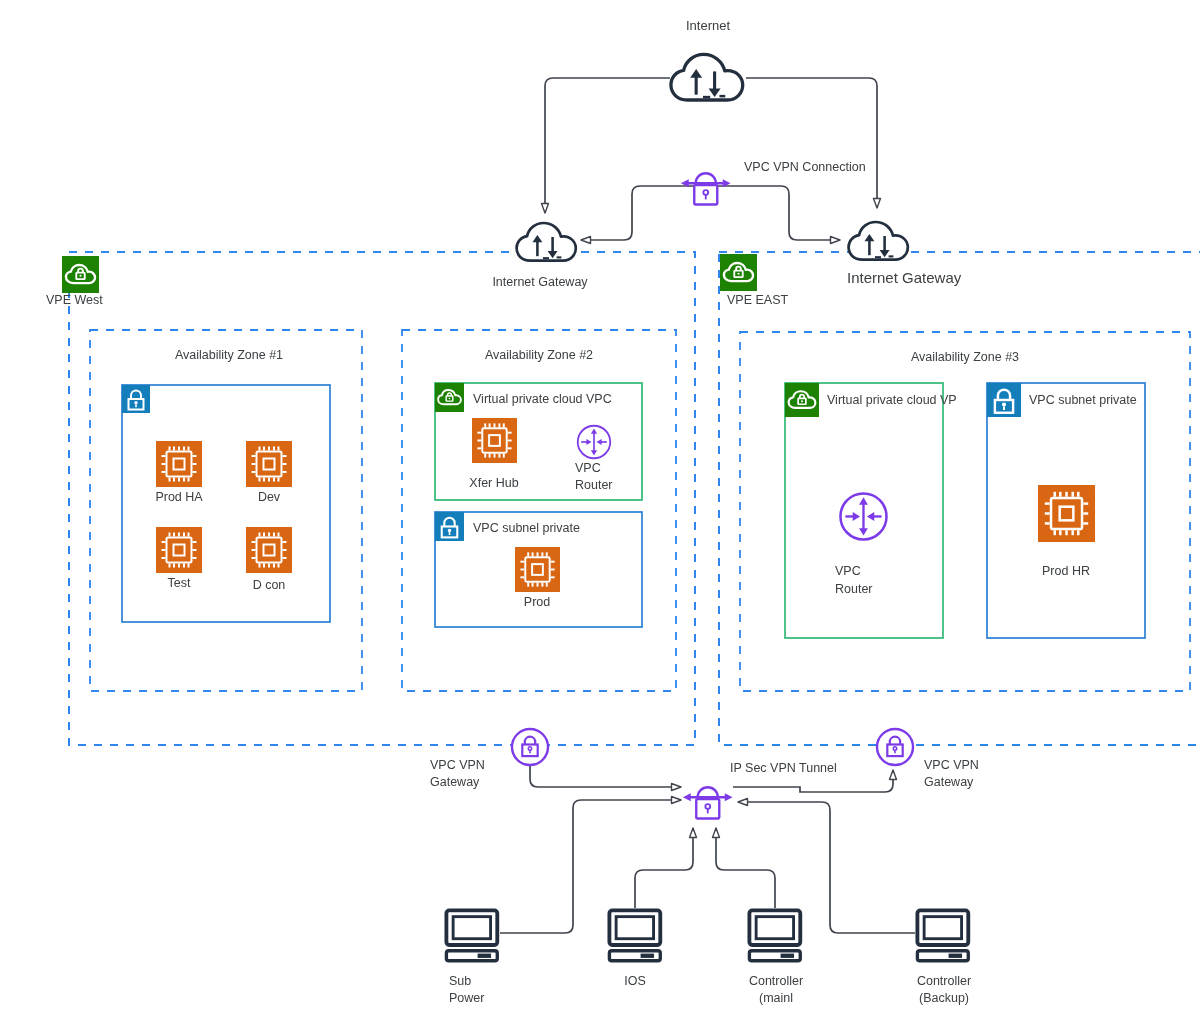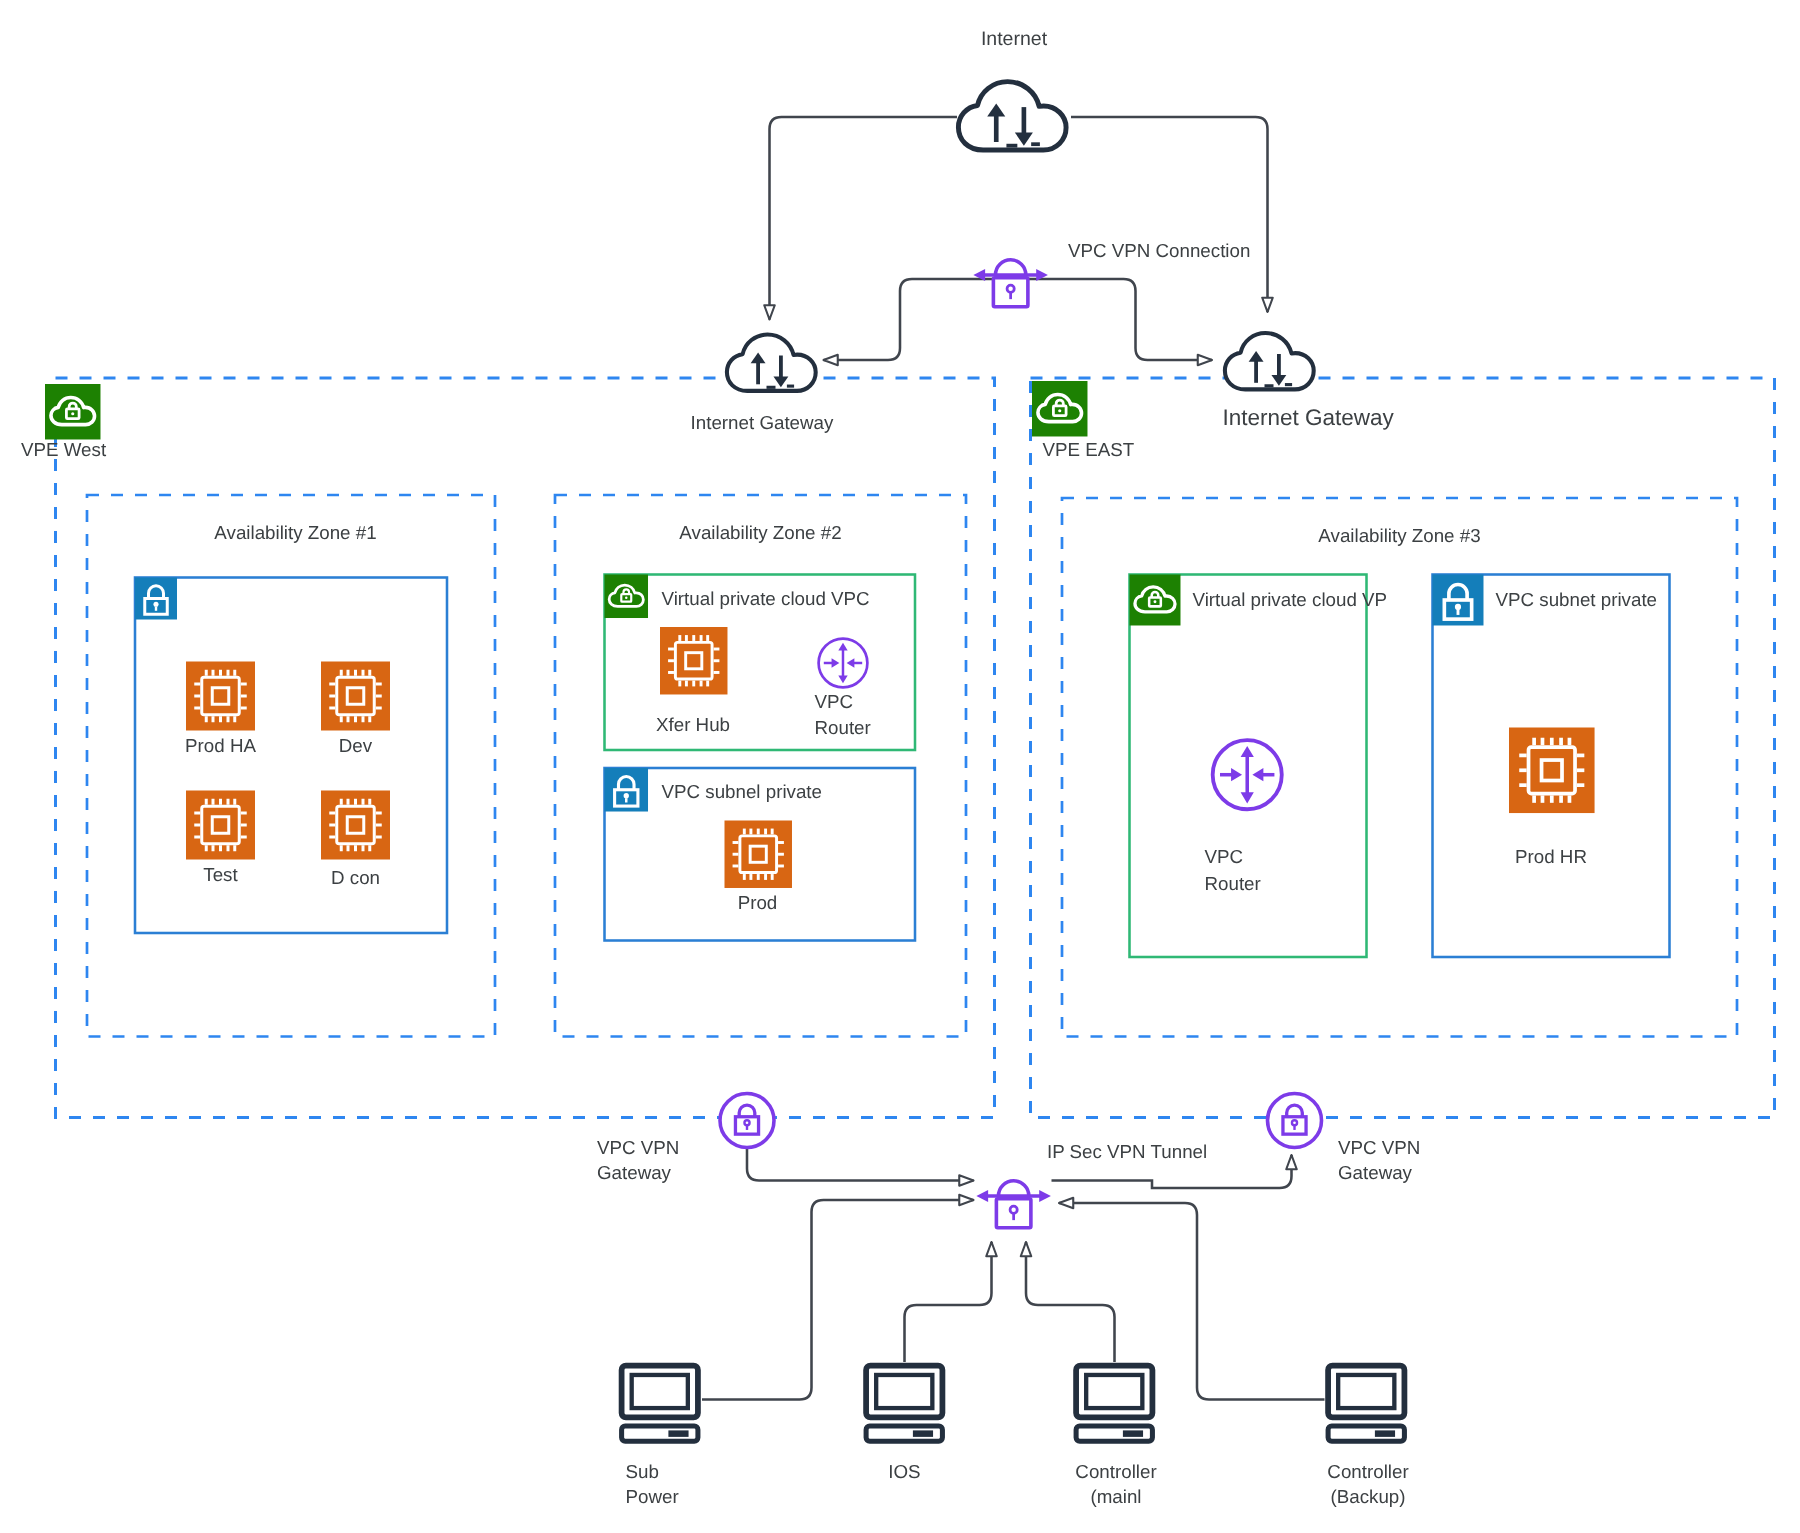--- a/index.html
+++ b/index.html
@@ -1,21 +1,21 @@
 <!DOCTYPE html>
 <html style="--dash_blue: #2E86F0; --green_badge: #1D8102; --green_border: #2FB875; --blue_badge: #147EBA; --blue_border: #2B7FD4; --orange: #D86613; --purple: #7D3BE8; --navy: #232F3E; --line: #40454D; --text: #3C4043;"><head>
 <meta charset="utf-8">
 <style>
   :root{
     --dash_blue:#2E86F0; --green_badge:#1D8102; --green_border:#2FB875;
     --blue_badge:#147EBA; --blue_border:#2B7FD4; --orange:#D86613;
     --purple:#7D3BE8; --navy:#232F3E; --line:#40454D; --text:#3C4043;
   }
   html,body{margin:0;padding:0;background:#fff;}
-  .canvas{position:relative;width:975px;height:1022px;background:#fff;font-family:"Liberation Sans",sans-serif;}
+  .canvas{position:relative;width:975px;height:1022px;background:#fff;font-family:"Liberation Sans",sans-serif;margin-left:32px;}
   svg text{font-family:"Liberation Sans",sans-serif;font-size:12.5px;fill:var(--text);}
   svg text.lbl-lg{font-size:15px;}
   svg text.lbl-md{font-size:13px;}
   .region{fill:none;stroke:var(--dash_blue);stroke-width:2;stroke-dasharray:8 8;}
   .az{fill:none;stroke:var(--dash_blue);stroke-width:1.8;stroke-dasharray:8 8;}
   .box-green{fill:#fff;stroke:var(--green_border);stroke-width:1.7;}
   .box-blue{fill:#fff;stroke:var(--blue_border);stroke-width:1.7;}
   .badge-green{fill:var(--green_badge);}
   .badge-blue{fill:var(--blue_badge);}
   .conn{fill:none;stroke:var(--line);stroke-width:1.7;}

